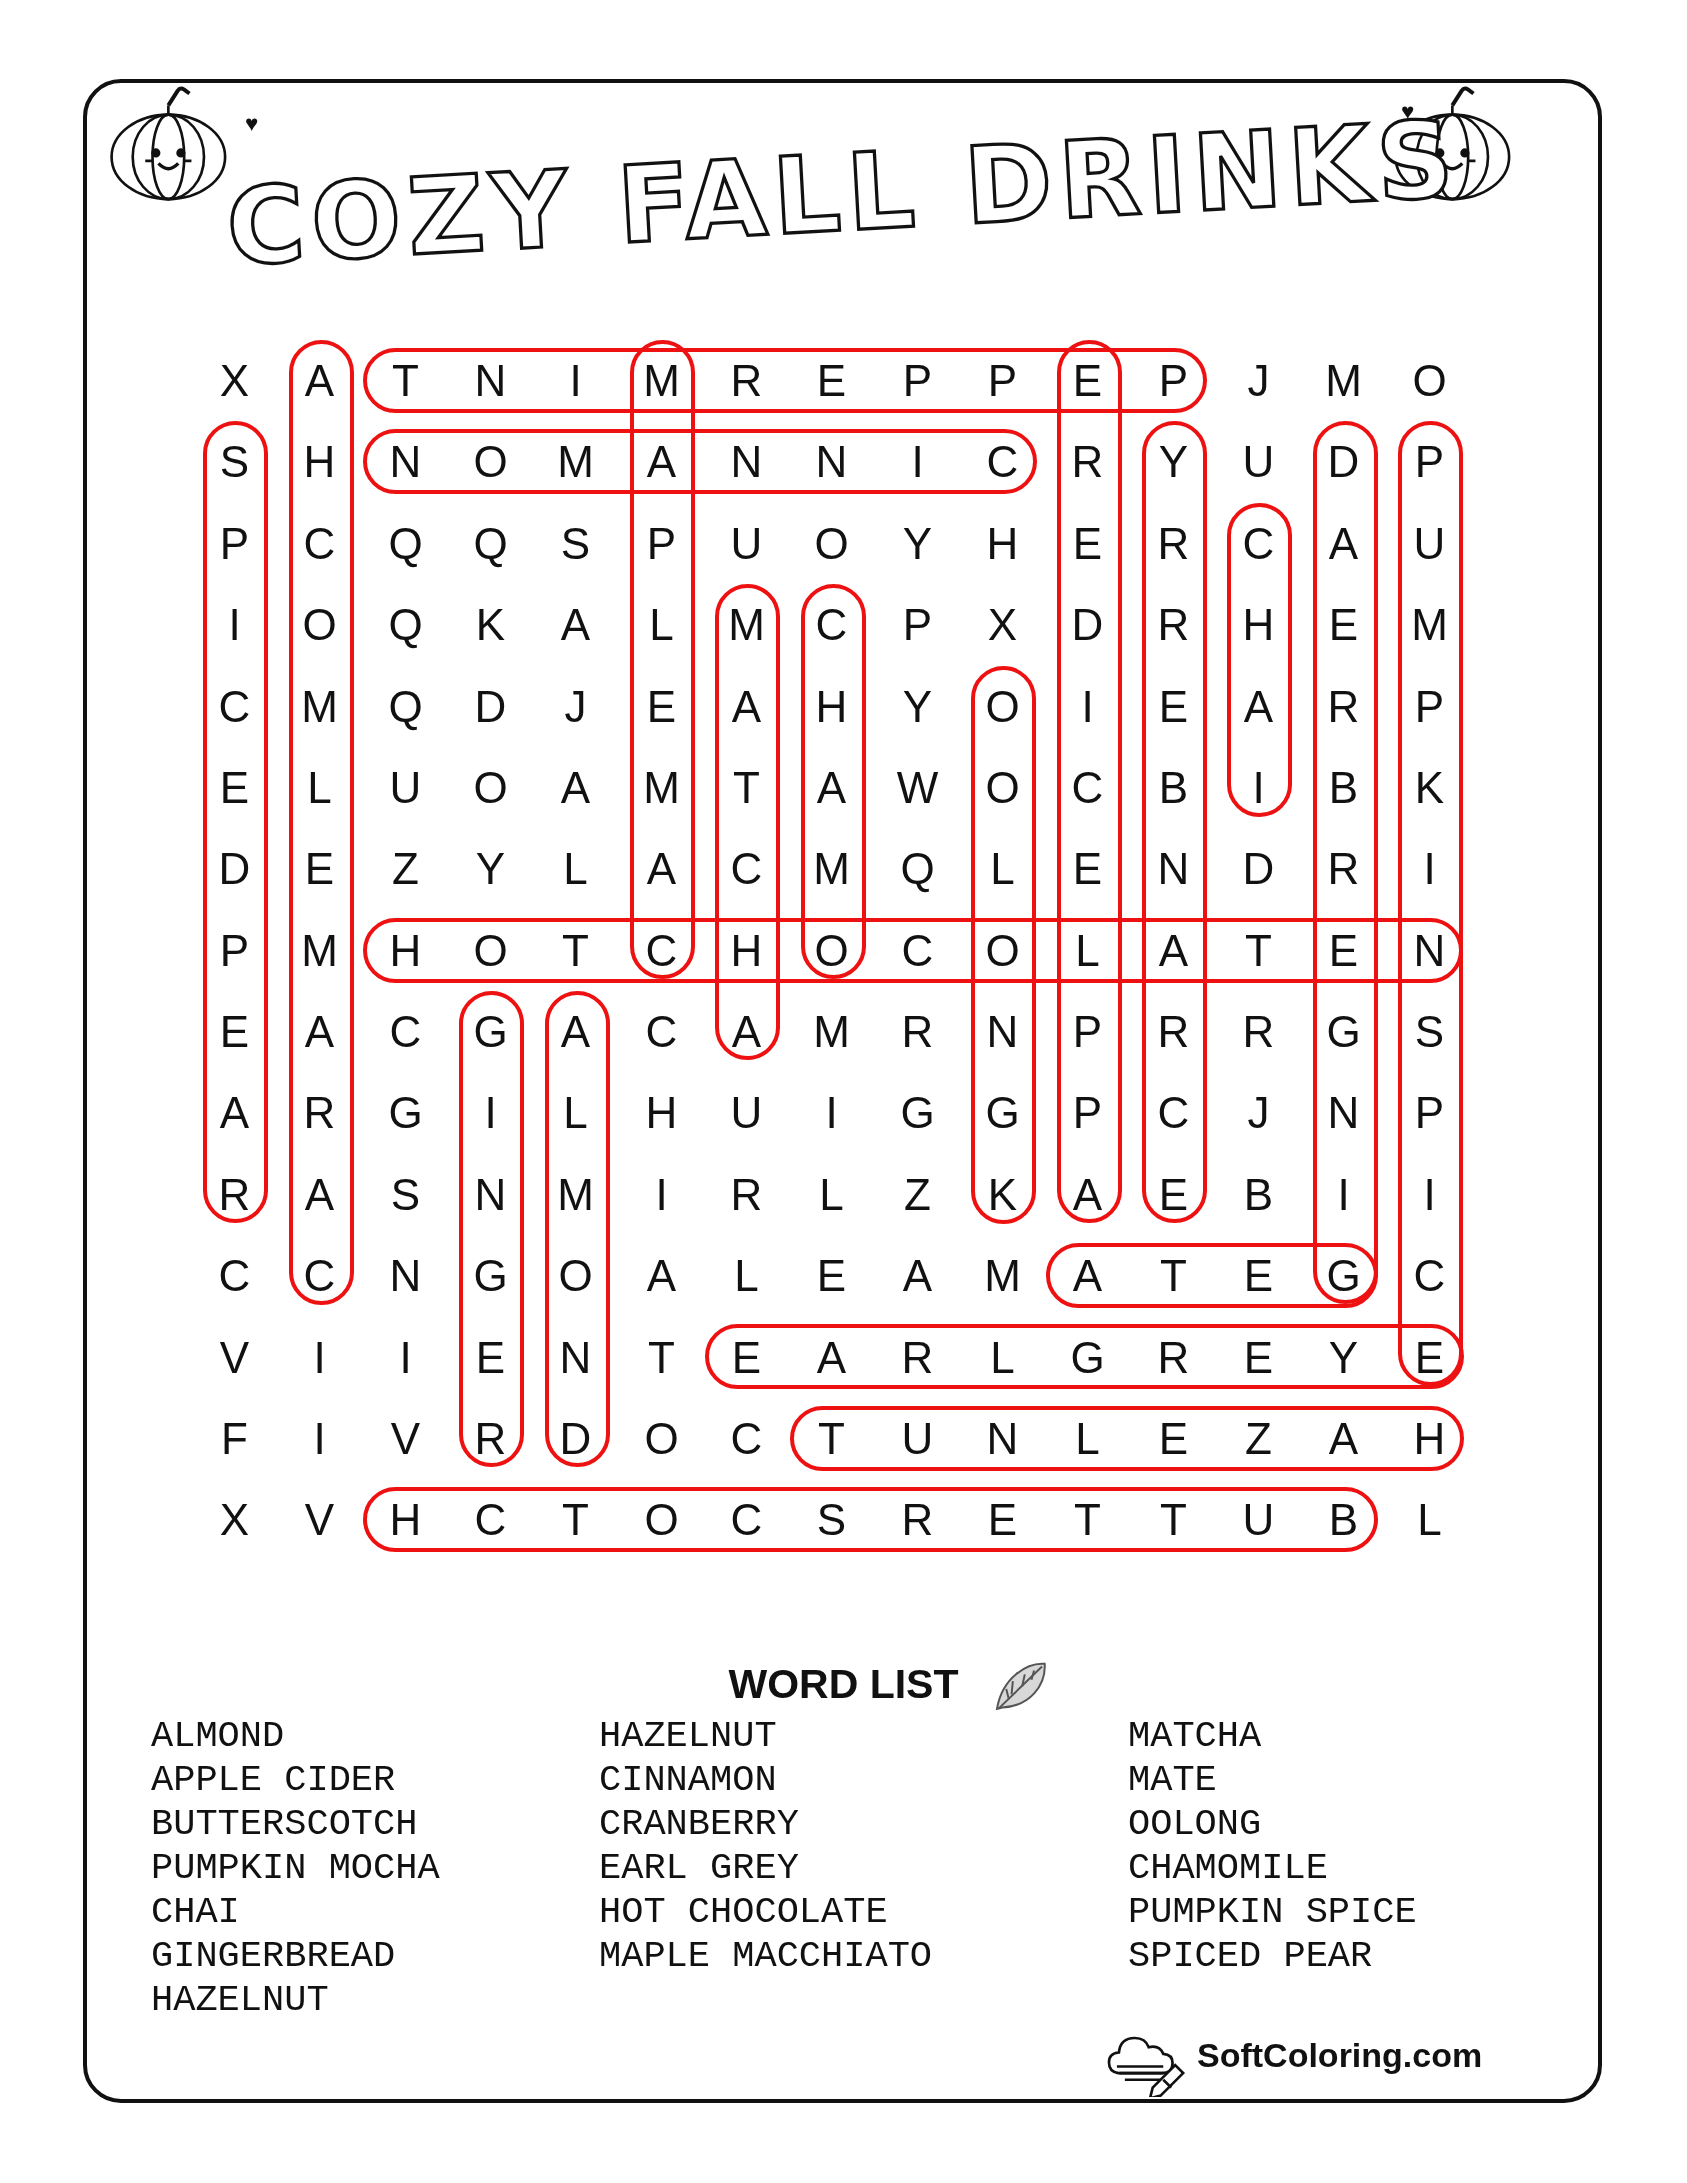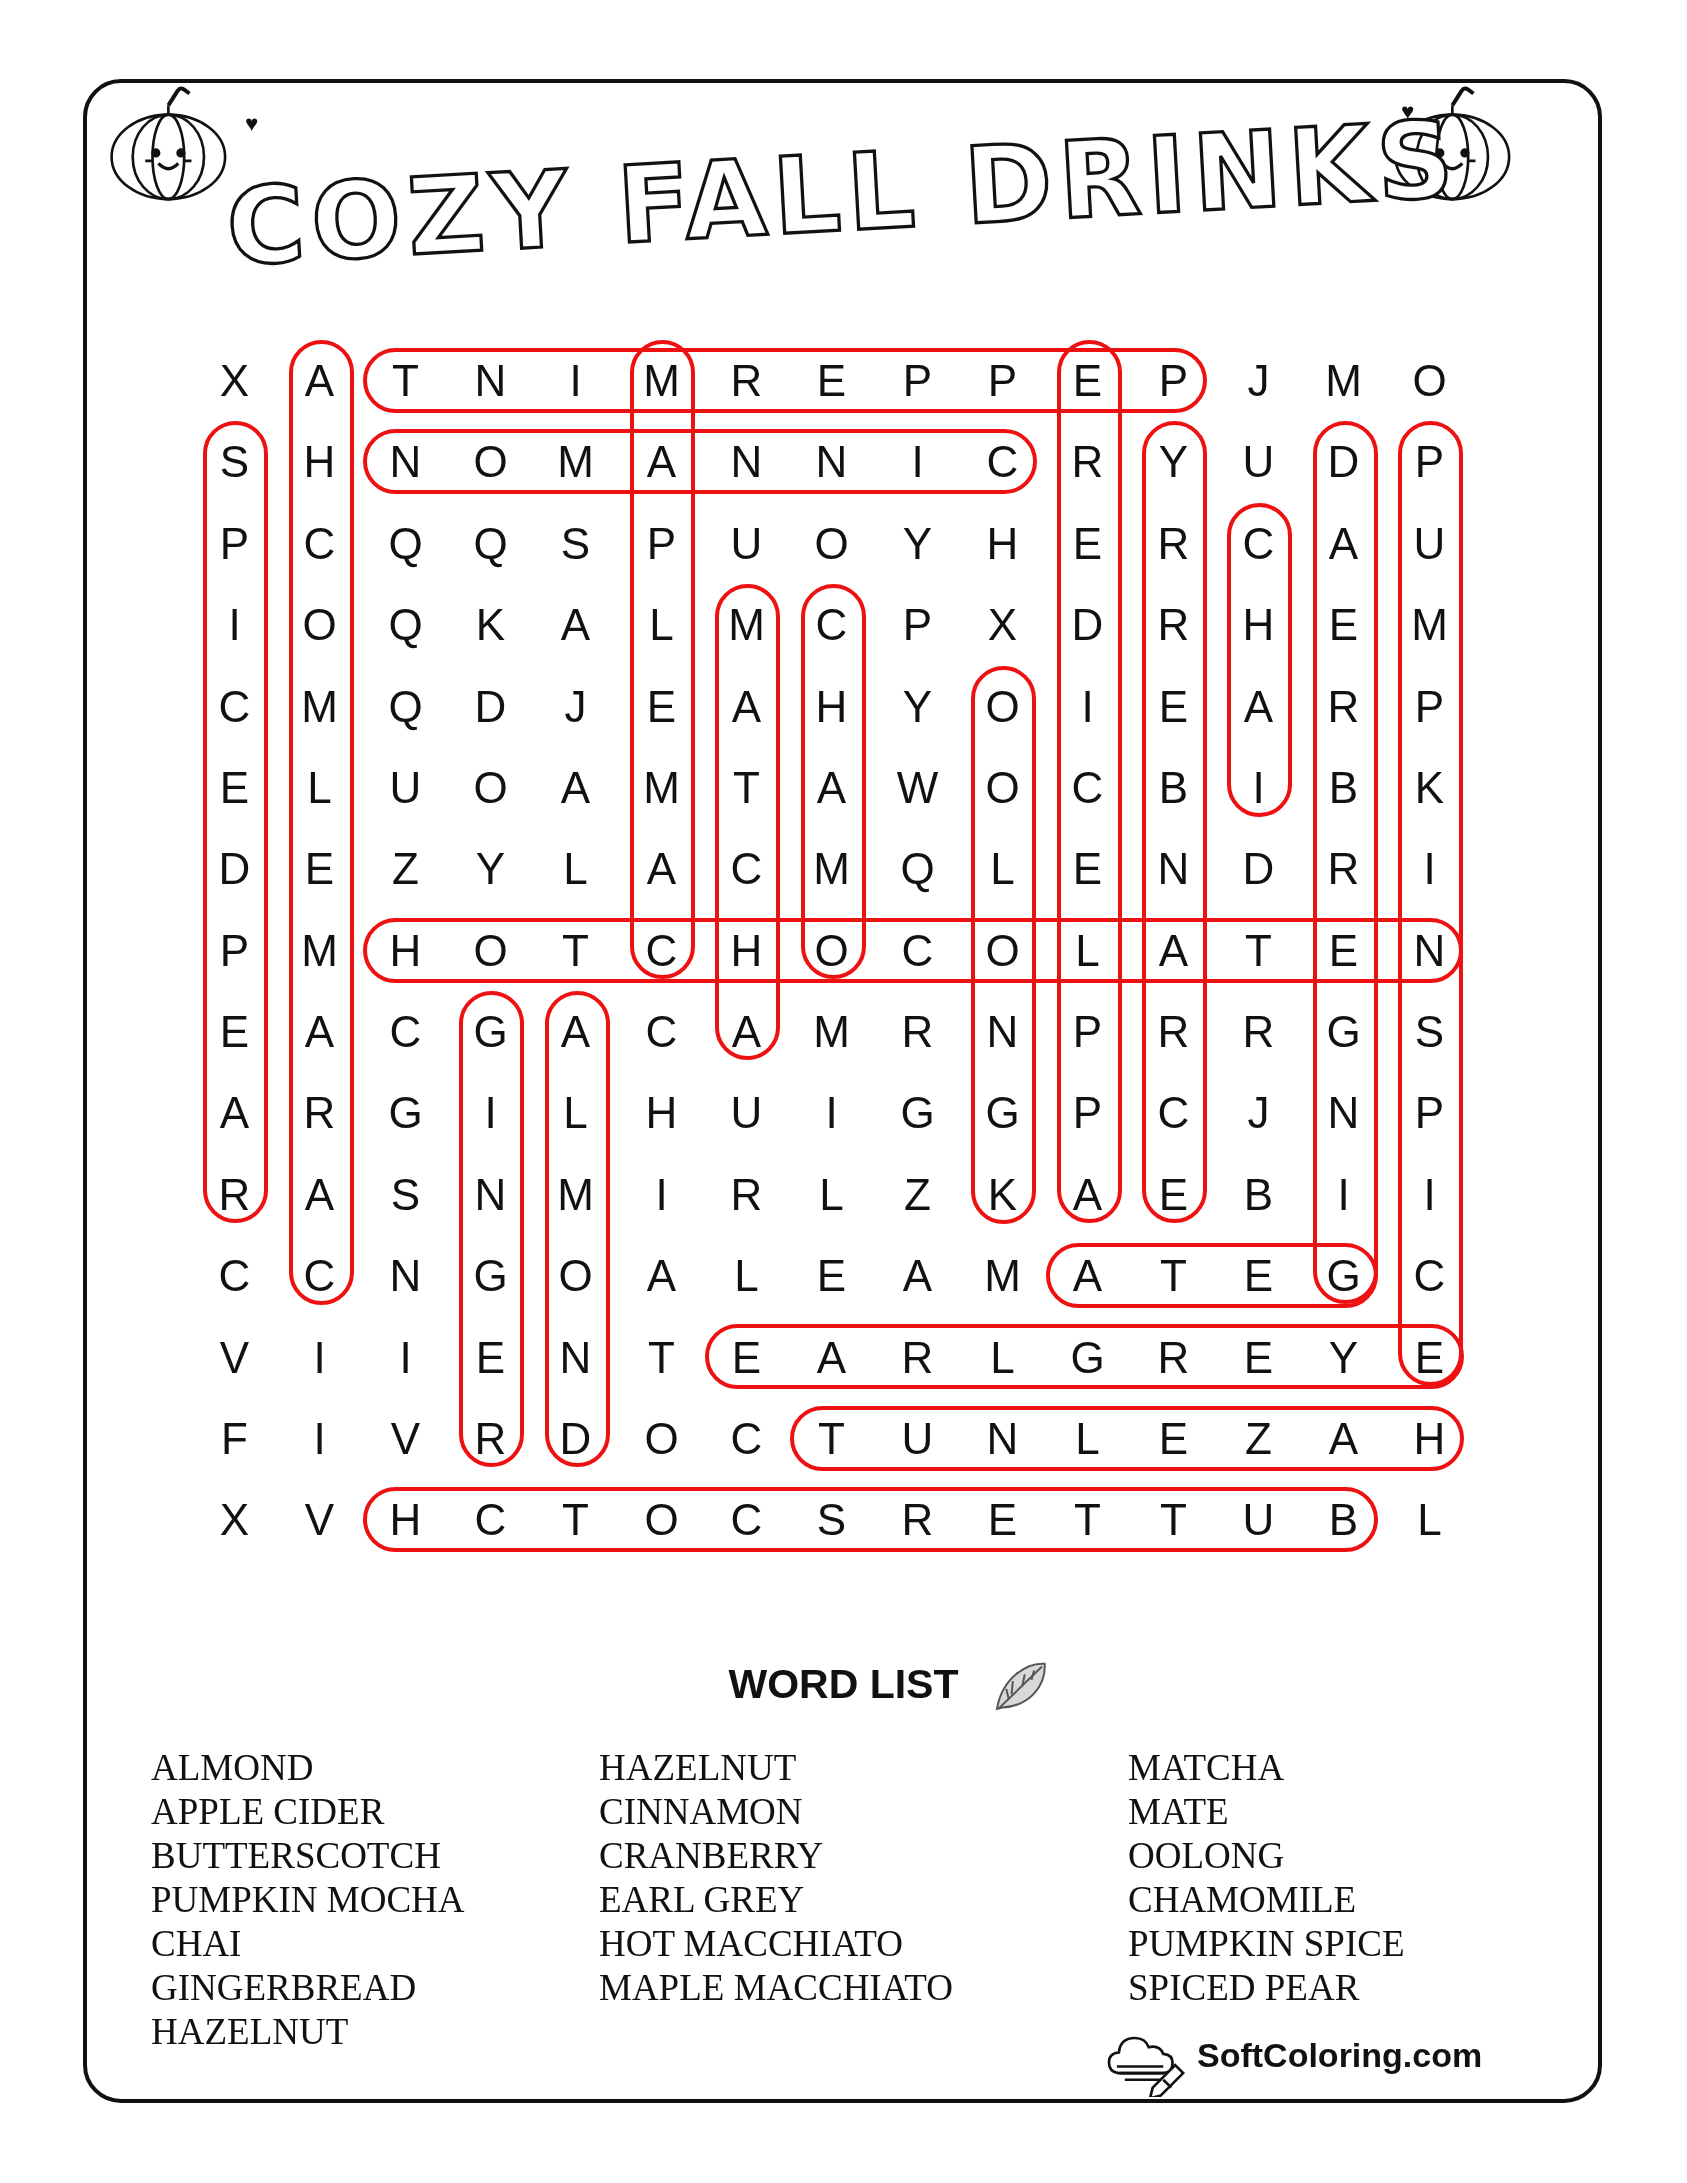--- a/index.html
+++ b/index.html
@@ -107,23 +107,22 @@
     top: 1657px;
     width: 63px;
     height: 60px;
   }
   .wl-col {
     position: absolute;
     top: 1714px;
     font-size: 37px;
     line-height: 44px;
     color: #111111;
-    font-family: Liberation Serif, serif;
+    font-family: Liberation Mono, monospace;
     white-space: nowrap;
-    margin-top: 32px;
   }
   .wl-col.c1 { left: 151px; }
   .wl-col.c2 { left: 599px; }
   .wl-col.c3 { left: 1128px; }
 
   
   .logo {
     position: absolute;
     left: 1105px;
     top: 2024px;
@@ -456,21 +455,21 @@
       <div>PUMPKIN MOCHA</div>
       <div>CHAI</div>
       <div>GINGERBREAD</div>
       <div>HAZELNUT</div>
     </div>
   <div class="wl-col c2" id="wl2">
       <div>HAZELNUT</div>
       <div>CINNAMON</div>
       <div>CRANBERRY</div>
       <div>EARL GREY</div>
-      <div>HOT MACCHIATO</div>
+      <div>HOT CHOCOLATE</div>
       <div>MAPLE MACCHIATO</div>
     </div>
   <div class="wl-col c3" id="wl3">
       <div>MATCHA</div>
       <div>MATE</div>
       <div>OOLONG</div>
       <div>CHAMOMILE</div>
       <div>PUMPKIN SPICE</div>
       <div>SPICED PEAR</div>
     </div>

